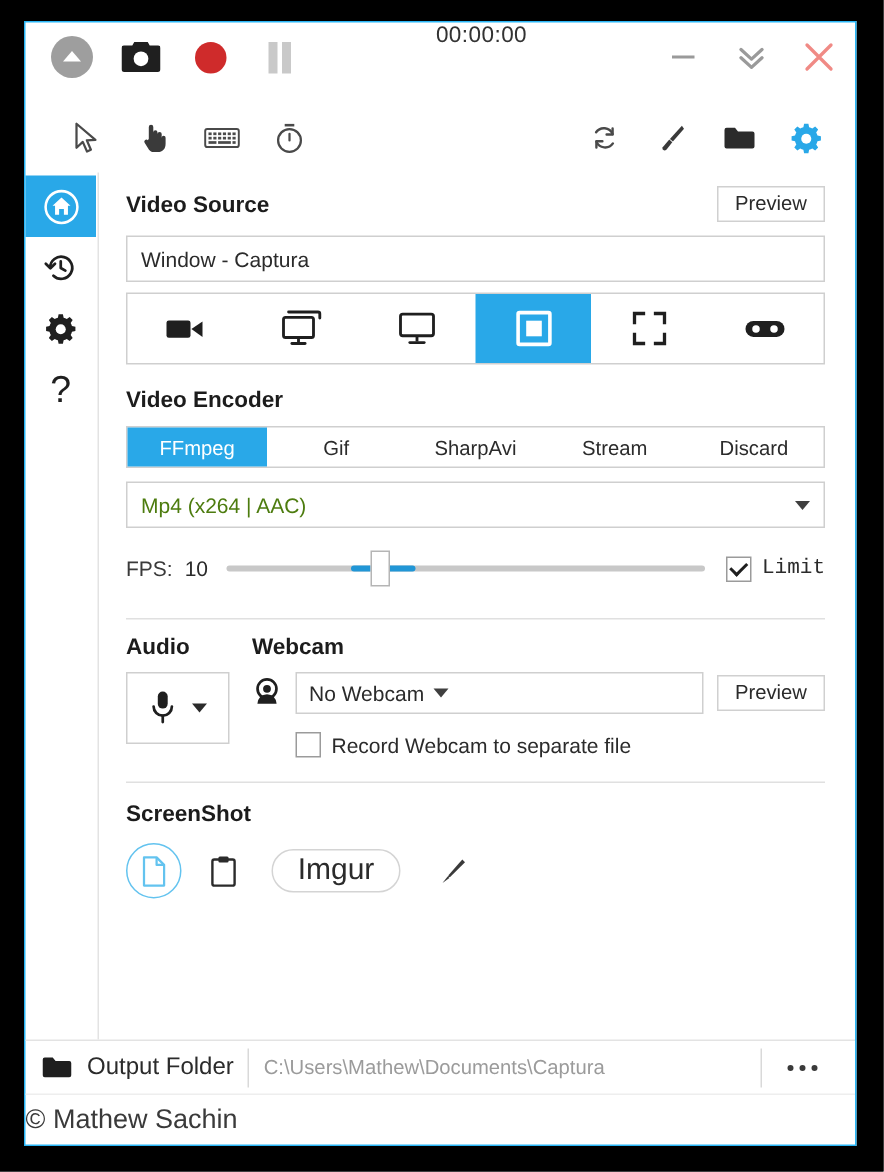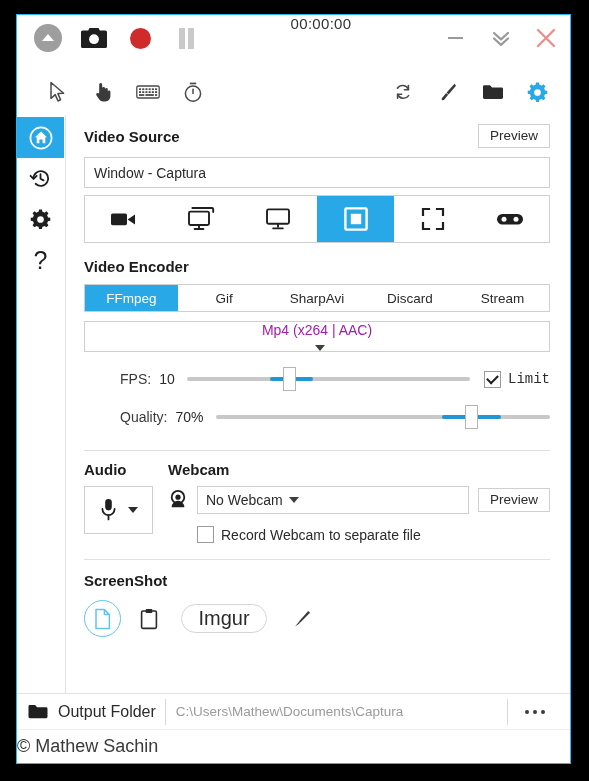--- a/index.html
+++ b/index.html
@@ -220,25 +220,24 @@
   }
 
   .combo {
     height: 31px;
     border: 1px solid #cfcfcf;
     background: #ffffff;
     display: flex;
     align-items: center;
     padding: 0 9px;
     font-size: 14px;
-    color: #a21caf;
+    color: #4d7c0f;
     box-sizing: border-box;
     margin-top: 9px;
     cursor: pointer;
-    flex-direction: column;
   }
   .combo .cb-val { flex: 1 1 auto; }
   .caret {
     width: 0; height: 0;
     border-left: 5px solid transparent;
     border-right: 5px solid transparent;
     border-top: 6px solid #3f3f3f;
     margin-left: 6px;
   }
 
@@ -246,21 +245,20 @@
   .slider-row {
     display: flex;
     align-items: center;
     height: 34px;
     margin-top: 10px;
   }
   .sl-label {
     font-size: 14px;
     color: #3a3a3a;
     white-space: nowrap;
-    margin-left: 36px;
   }
   .sl-label .num { margin-left: 8px; color: #2b2b2b; }
   .slider {
     position: relative;
     flex: 1 1 auto;
     height: 24px;
     margin-left: 12px;
     cursor: pointer;
   }
   .sl-track {
@@ -678,22 +676,22 @@
           </svg>
         </div>
       </div>
 
       <div style="margin-top:15px;" class="sec-head">Video Encoder</div>
 
       <div class="enc-tabs">
         <div class="enc-tab active">FFmpeg</div>
         <div class="enc-tab">Gif</div>
         <div class="enc-tab">SharpAvi</div>
+        <div class="enc-tab">Stream</div>
         <div class="enc-tab">Discard</div>
-        <div class="enc-tab">Stream</div>
       </div>
 
       <div class="combo">
         <span class="cb-val">Mp4 (x264 | AAC)</span>
         <span class="caret"></span>
       </div>
 
       <div class="slider-row">
         <div class="sl-label">
           <span>FPS:</span><span class="num">10</span>
@@ -702,30 +700,20 @@
           <div class="sl-track"></div>
           <div class="sl-fill" id="fps-fill" style="left: 83px; width: 43.16px;"></div>
           <div class="sl-thumb" id="fps-thumb" style="left: 96.42px;"></div>
         </div>
         <div class="chk-row">
           <span class="chkbox checked"></span>
           <span class="chk-label">Limit</span>
         </div>
       </div>
 
-      <div class="slider-row" style="margin-top:4px;">
-        <div class="sl-label">
-          <span>Quality:</span><span class="num">70%</span>
-        </div>
-        <div class="slider" id="q-slider">
-          <div class="sl-track"></div>
-          <div class="sl-fill" id="q-fill" style="left: 226.31px; width: 59.36px;"></div>
-          <div class="sl-thumb" id="q-thumb" style="left: 249.49px;"></div>
-        </div>
-      </div>
 
       <hr class="sep">
 
       <div class="aw-row">
         <div class="audio-col">
           <div class="sec-head">Audio</div>
           <div class="mic-box">
             <svg width="19" height="26" viewBox="0 0 19 26">
               <rect x="6.2" y="2" width="6.6" height="11.4" rx="3.3" fill="#1f1f1f"></rect>
               <path d="M3.4 12 a6.1 6.1 0 0 0 12.2 0" fill="none" stroke="#1f1f1f" stroke-width="1.8" stroke-linecap="round"></path>

